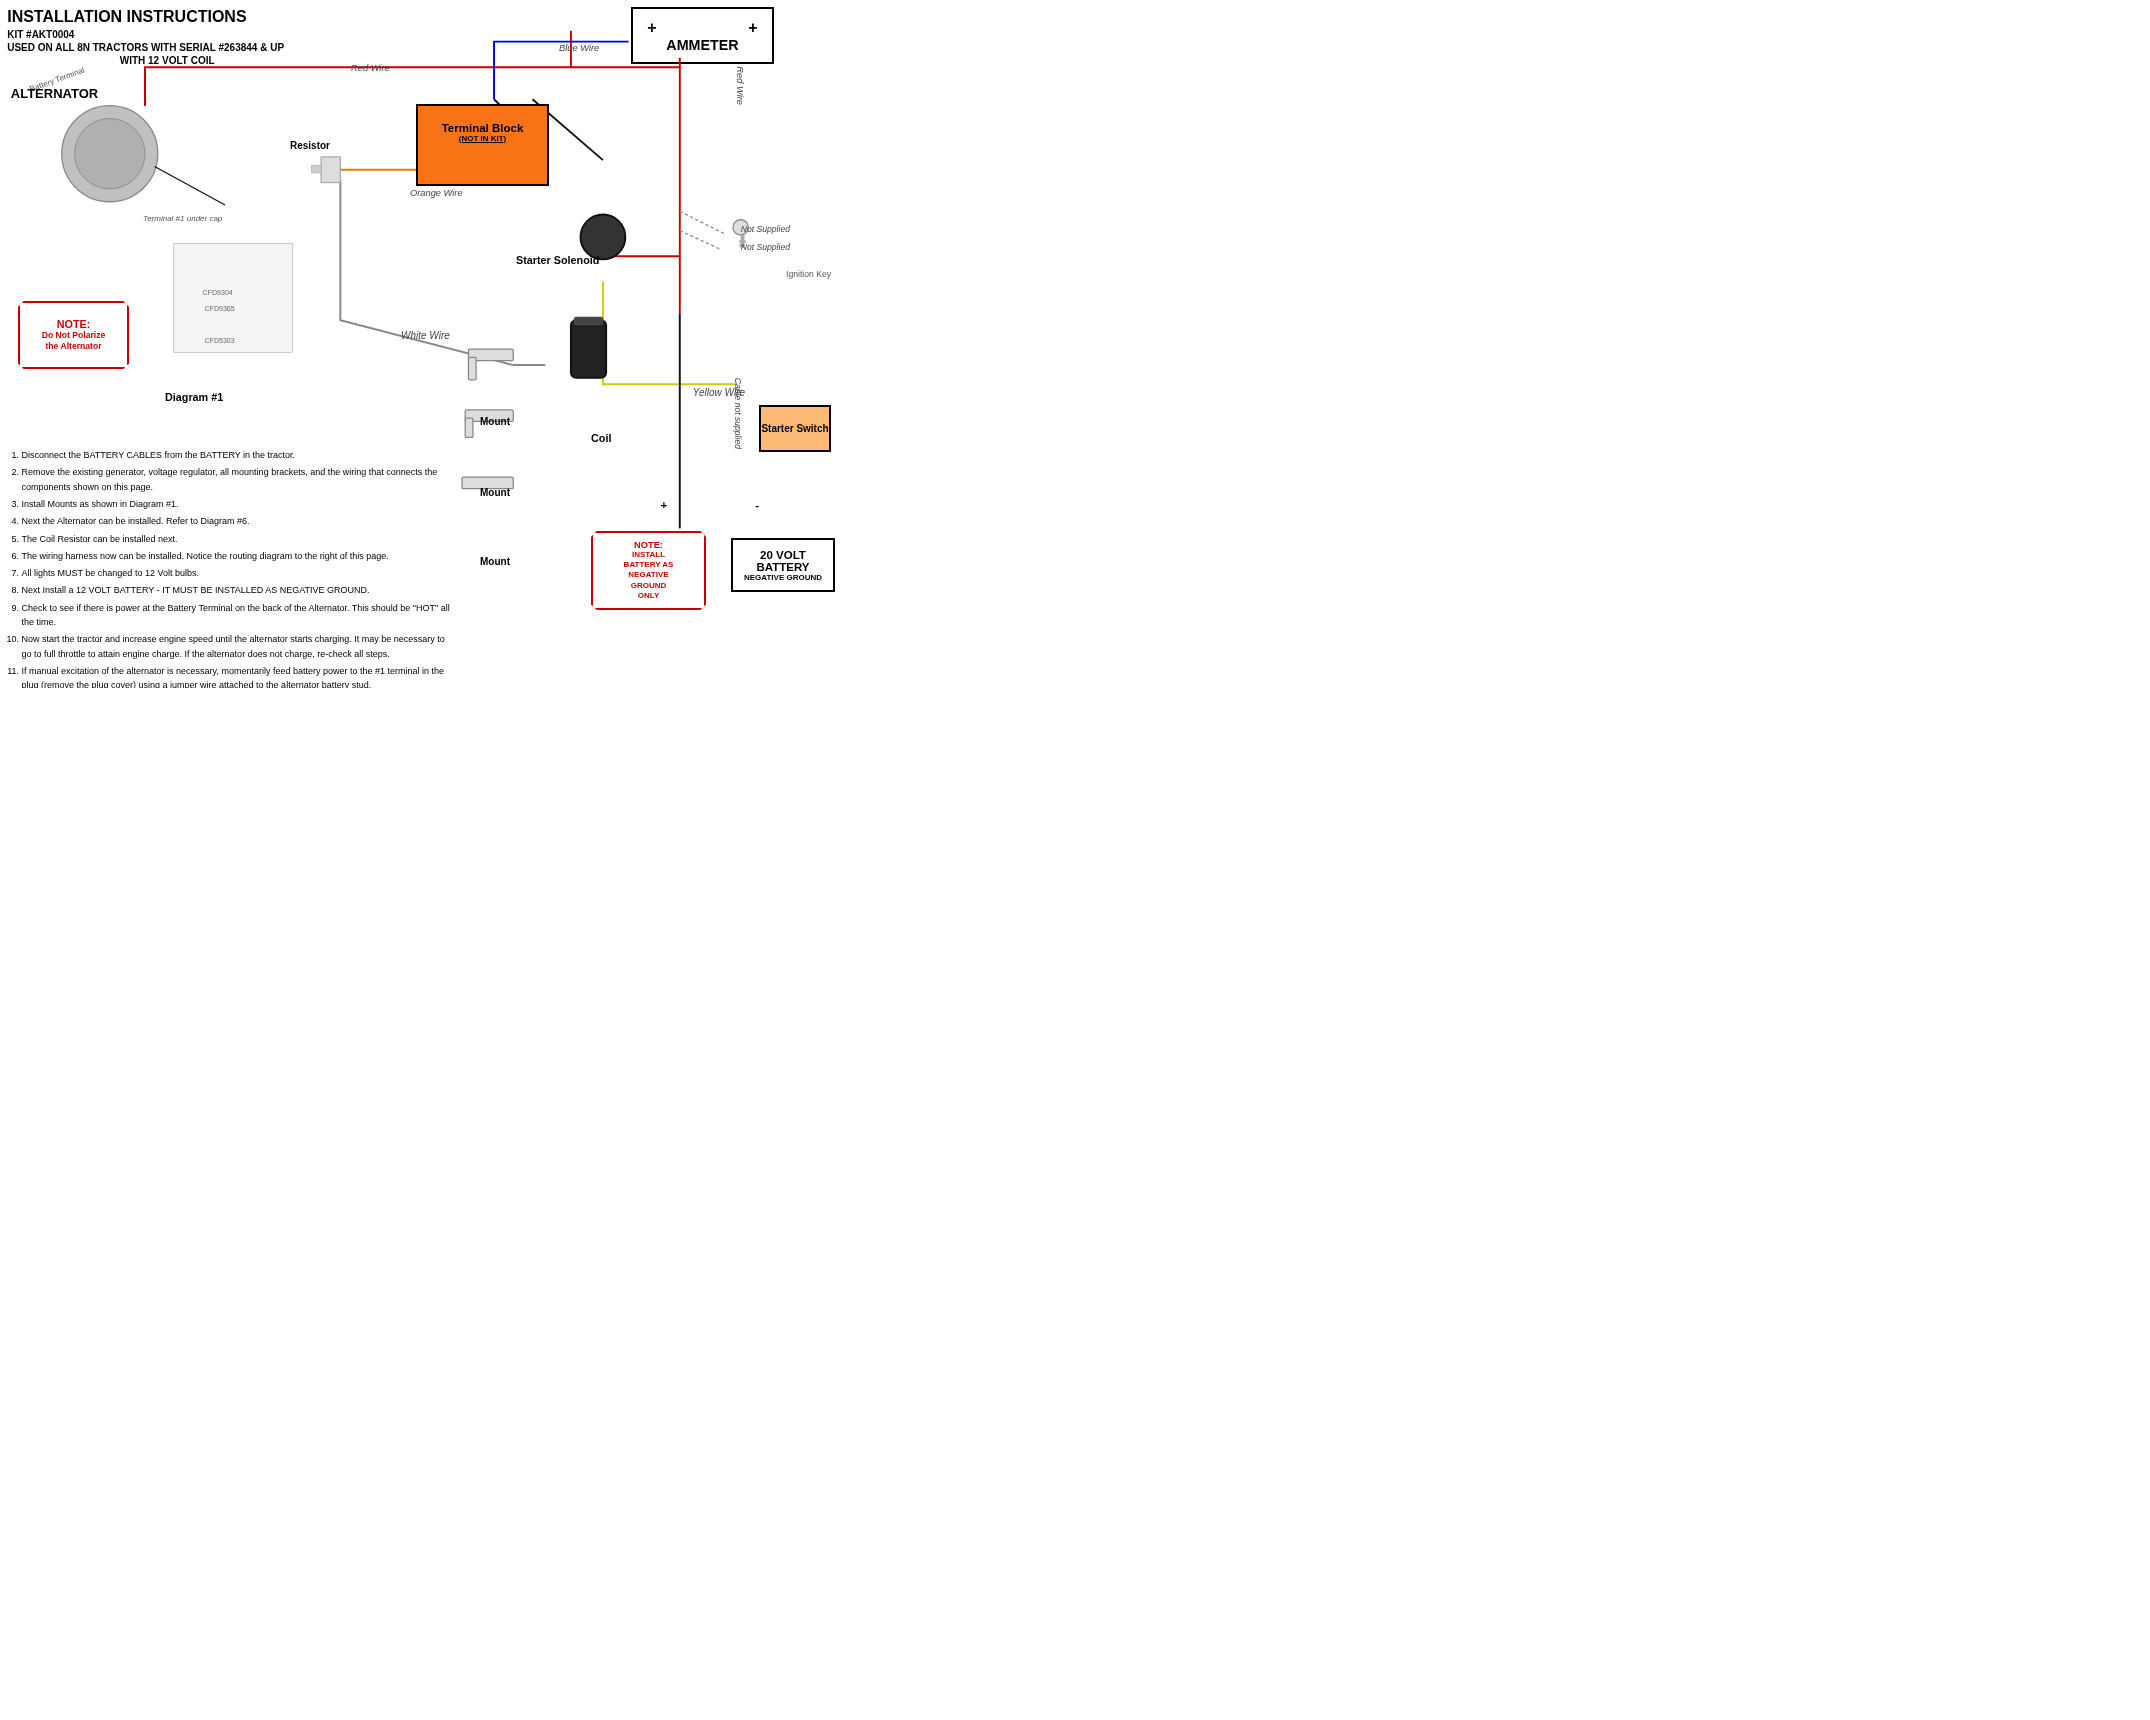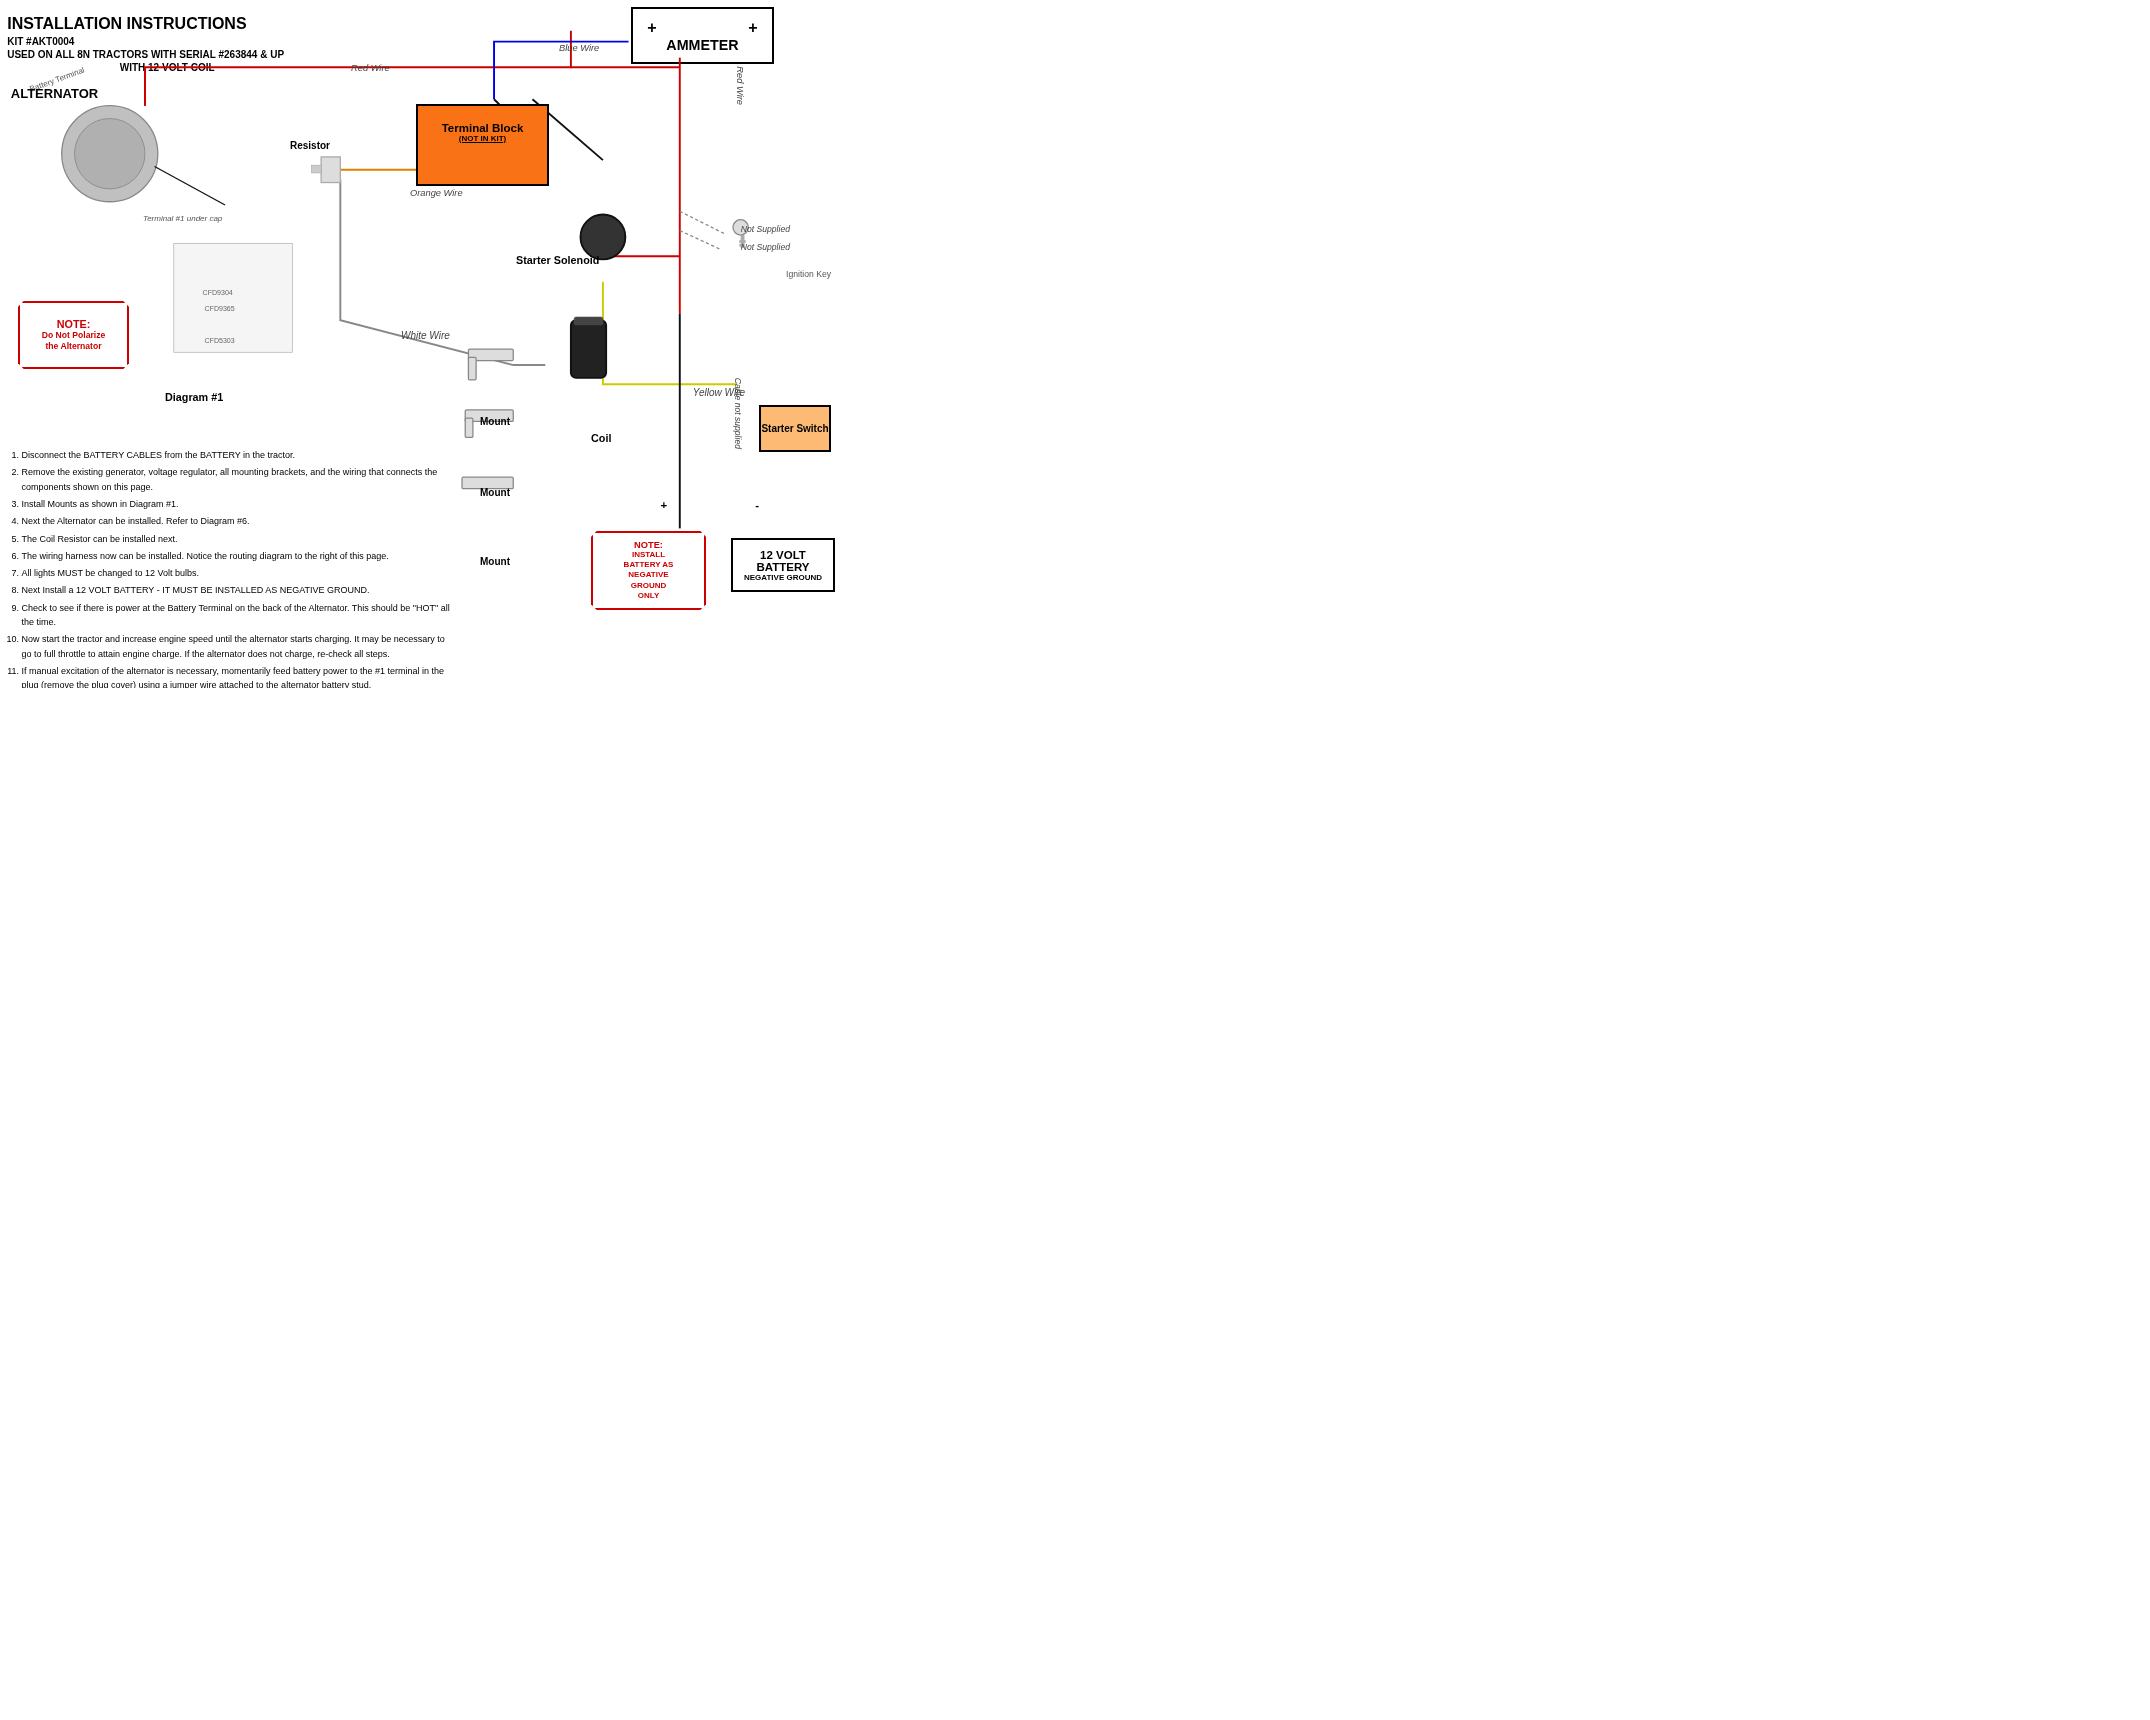--- a/index.html
+++ b/index.html
@@ -21,21 +21,20 @@
     .header {
       position: absolute;
       top: 7.2px;
       left: 7.2px;
       line-height: 1.3;
     }
     .header-title {
       font-size: 16px;
       font-weight: 900;
       text-transform: uppercase;
-      margin-top: 7px;
     }
     .header-sub {
       font-size: 10px;
       font-weight: 700;
       text-transform: uppercase;
     }
     
     .ammeter-box {
       position: absolute;
       top: 7.2px;
@@ -424,21 +423,21 @@
 
   <div class="diagram-label">Diagram #1</div>
 
   <div class="starter-switch-box">
     <div class="starter-switch-label">Starter Switch</div>
   </div>
 
   <div class="ignition-label">Ignition Key</div>
 
   <div class="battery-box">
-    <div class="battery-title">12 VOLT</div>
+    <div class="battery-title">20 VOLT</div>
     <div class="battery-title">BATTERY</div>
     <div class="battery-sub">NEGATIVE GROUND</div>
   </div>
 
   <div class="note2-box">
     <div class="note2-title">NOTE:</div>
     <div class="note2-text">
       <span>INSTALL</span><br>
       <span>BATTERY AS</span><br>
       <span>NEGATIVE</span><br>

